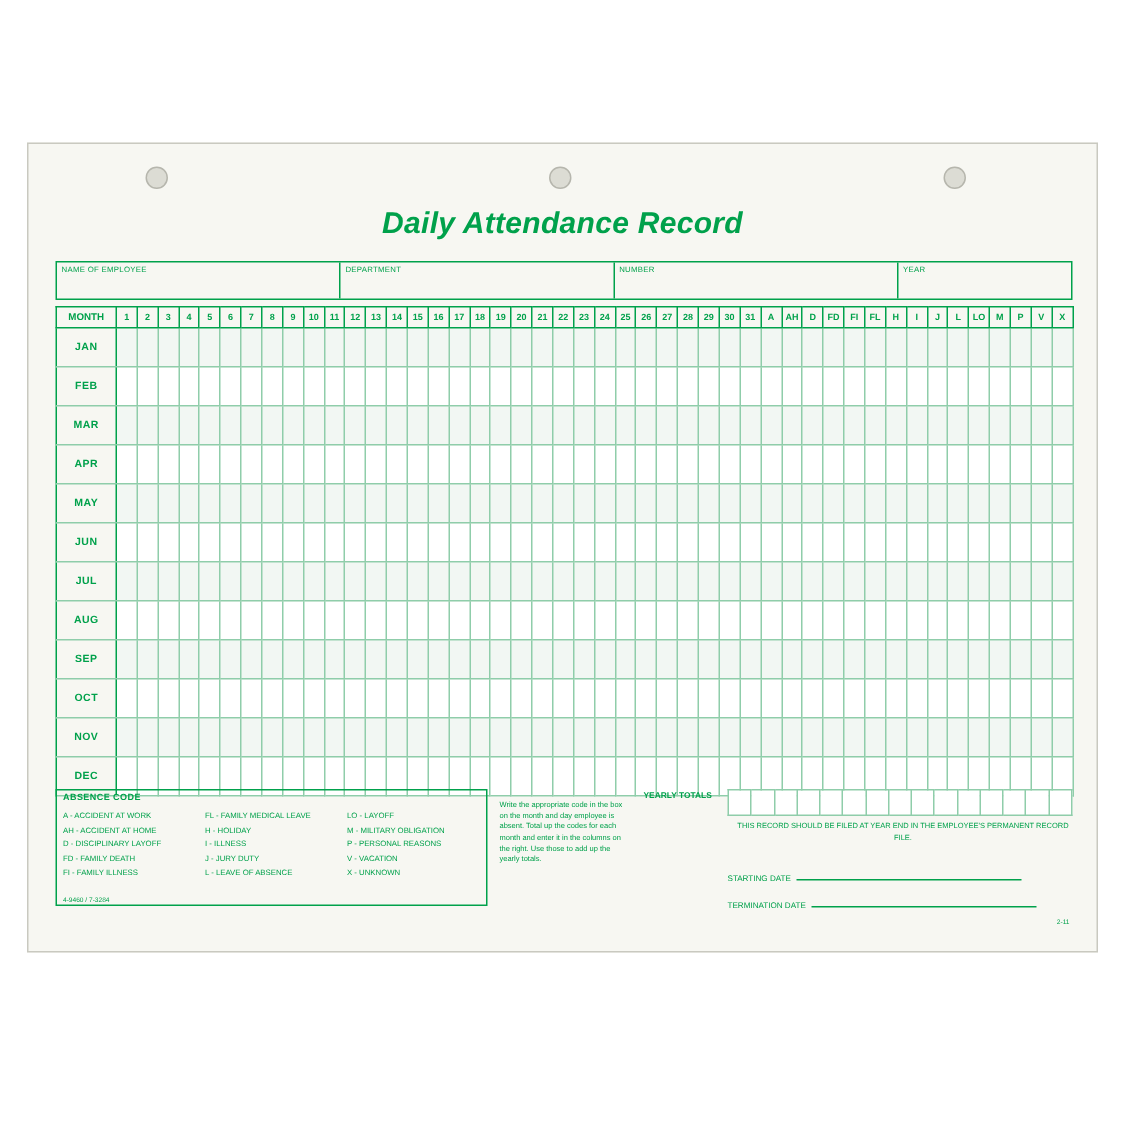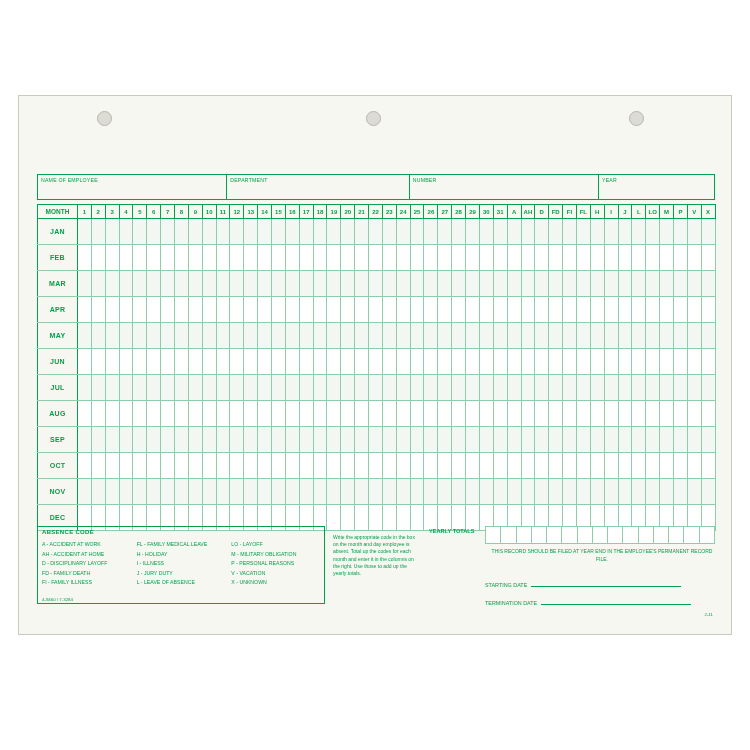--- a/index.html
+++ b/index.html
@@ -270,20 +270,21 @@
 <body>
 
 <div id="page">
 
   <div class="form-sheet">
 
     <div class="hole h1"></div>
     <div class="hole h2"></div>
     <div class="hole h3"></div>
 
+    <div class="title">Daily Attendance Record</div>
 
     <div class="hdr">
       <div class="cell c1">
         <span class="lbl">NAME OF EMPLOYEE</span>
       </div>
       <div class="cell c2">
         <span class="lbl">DEPARTMENT</span>
       </div>
       <div class="cell c3">
         <span class="lbl">NUMBER</span>

